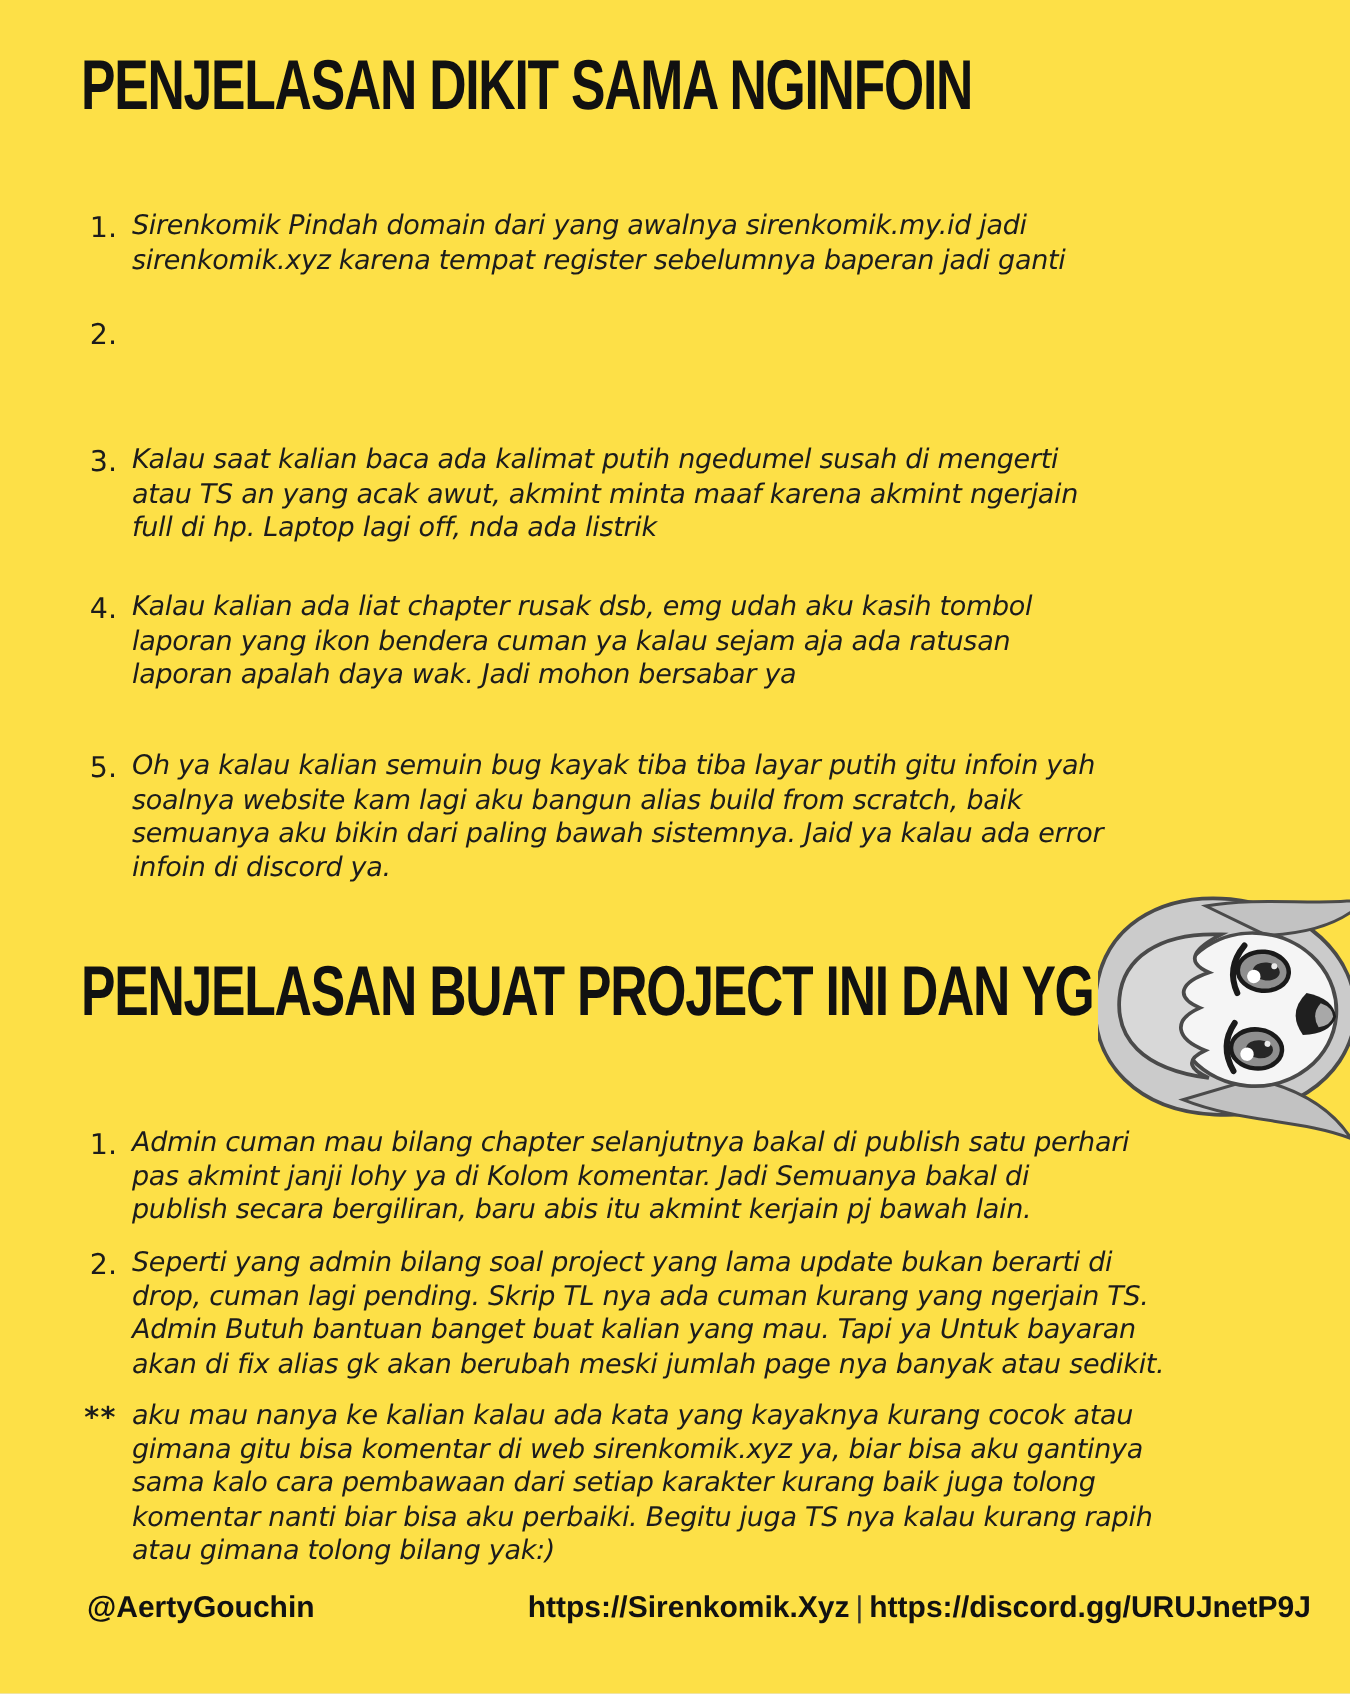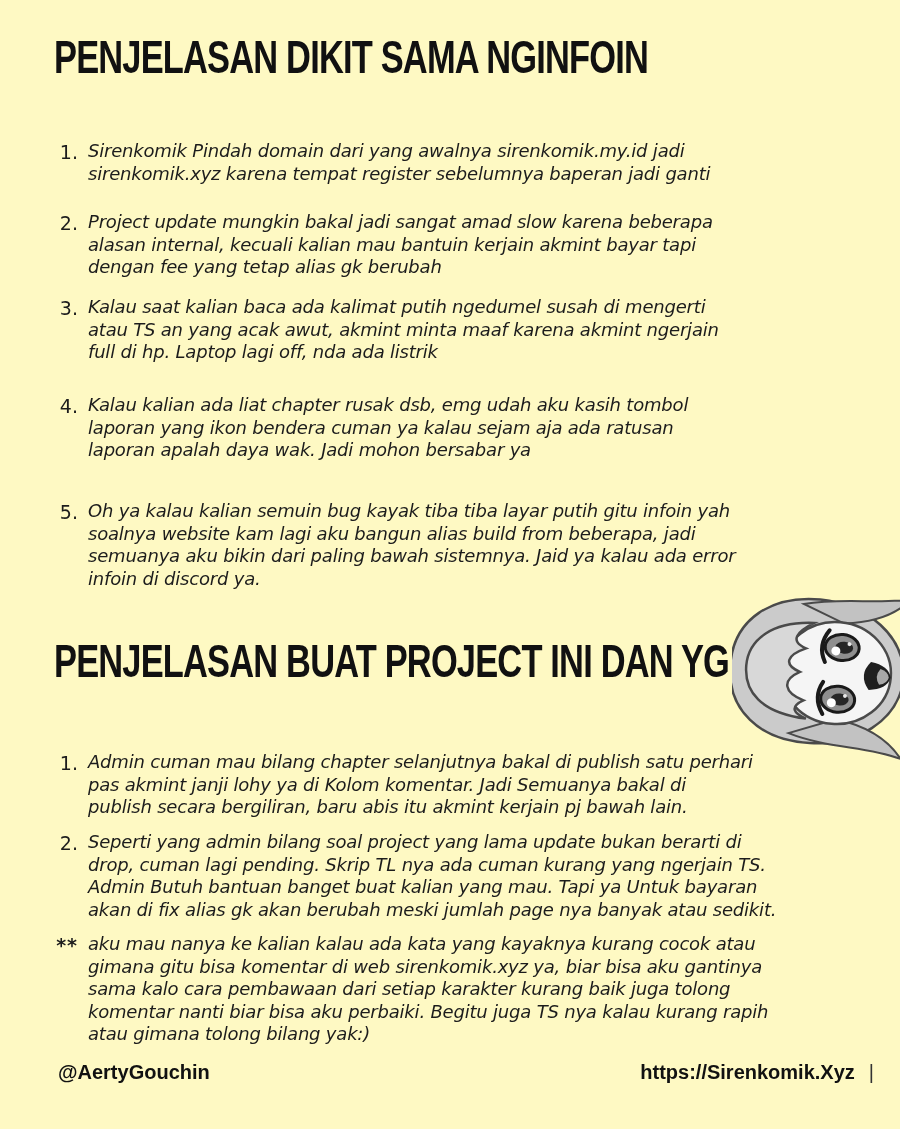--- a/index.html
+++ b/index.html
@@ -1,19 +1,19 @@
 <!DOCTYPE html>
 <html><head>
 <meta charset="utf-8">
 <style>
   html,body{margin:0;padding:0;background:#e8e8e8;}
   .page{
     position:relative;
     width:900px;height:1129px;
-    background:#fef9c3;
+    background:#fde047;
     overflow:hidden;
     font-family:"DejaVu Sans", sans-serif;
     color:#1c1c1c;
   }
   .title{
     position:absolute;
     margin:0;
     font-family:"Liberation Sans", sans-serif;
     font-weight:800;
     font-size:42px;
@@ -62,21 +62,21 @@
     left:0;right:0;top:1061px;
     display:flex;
     justify-content:space-between;
     align-items:center;
     padding:0 26px 0 58px;
     font-family:"Liberation Sans", sans-serif;
     font-weight:700;
     font-size:20px;
     color:#111;
   }
-  .footer-links{display:flex;align-items:center;gap:14px;}
+  .footer-links{display:flex;align-items:center;gap:4px;}
   .footer-links .sep{font-weight:400;color:#333;}
   .mascot{
     position:absolute;
     top:570px;
     right:-16px;
     width:184px;
     height:204px;
   }
 </style>
 </head>
@@ -86,40 +86,37 @@
 
   <h1 class="title" id="title1">PENJELASAN DIKIT SAMA NGINFOIN</h1>
 
   <div class="item" id="s1-item-0">
     <span class="marker">1.</span>
     <span class="itext">Sirenkomik Pindah domain dari yang awalnya sirenkomik.my.id jadi
 sirenkomik.xyz karena tempat register sebelumnya baperan jadi ganti</span>
   </div>
   <div class="item" id="s1-item-1">
     <span class="marker">2.</span>
-    <span class="itext">Project update mungkin bakal jadi sangat amad slow karena beberapa
-alasan internal, kecuali kalian mau bantuin kerjain akmint bayar tapi
-dengan fee yang tetap alias gk berubah</span>
   </div>
   <div class="item" id="s1-item-2">
     <span class="marker">3.</span>
     <span class="itext">Kalau saat kalian baca ada kalimat putih ngedumel susah di mengerti
 atau TS an yang acak awut, akmint minta maaf karena akmint ngerjain
 full di hp. Laptop lagi off, nda ada listrik</span>
   </div>
   <div class="item" id="s1-item-3">
     <span class="marker">4.</span>
     <span class="itext">Kalau kalian ada liat chapter rusak dsb, emg udah aku kasih tombol
 laporan yang ikon bendera cuman ya kalau sejam aja ada ratusan
 laporan apalah daya wak. Jadi mohon bersabar ya</span>
   </div>
   <div class="item" id="s1-item-4">
     <span class="marker">5.</span>
     <span class="itext">Oh ya kalau kalian semuin bug kayak tiba tiba layar putih gitu infoin yah
-soalnya website kam lagi aku bangun alias build from beberapa, jadi
+soalnya website kam lagi aku bangun alias build from scratch, baik
 semuanya aku bikin dari paling bawah sistemnya. Jaid ya kalau ada error
 infoin di discord ya.</span>
   </div>
 
   <h1 class="title" id="title2">PENJELASAN BUAT PROJECT INI DAN YG LAIN</h1>
 
   <div class="item" id="s2-item-0">
     <span class="marker">1.</span>
     <span class="itext">Admin cuman mau bilang chapter selanjutnya bakal di publish satu perhari
 pas akmint janji lohy ya di Kolom komentar. Jadi Semuanya bakal di
@@ -174,16 +171,17 @@
 
       <path d="M70 186 L 92 200 L 114 186 L 114 204 L 70 204 Z" fill="#ffffff" stroke="#4a4a4a" stroke-width="2"></path>
     </g>
   </svg>
 
   <div class="footer">
     <span>@AertyGouchin</span>
     <span class="footer-links">
       <span>https://Sirenkomik.Xyz</span>
       <span class="sep">|</span>
+      <span>https://discord.gg/URUJnetP9J</span>
     </span>
   </div>
 
 </div>
 
 </body></html>

